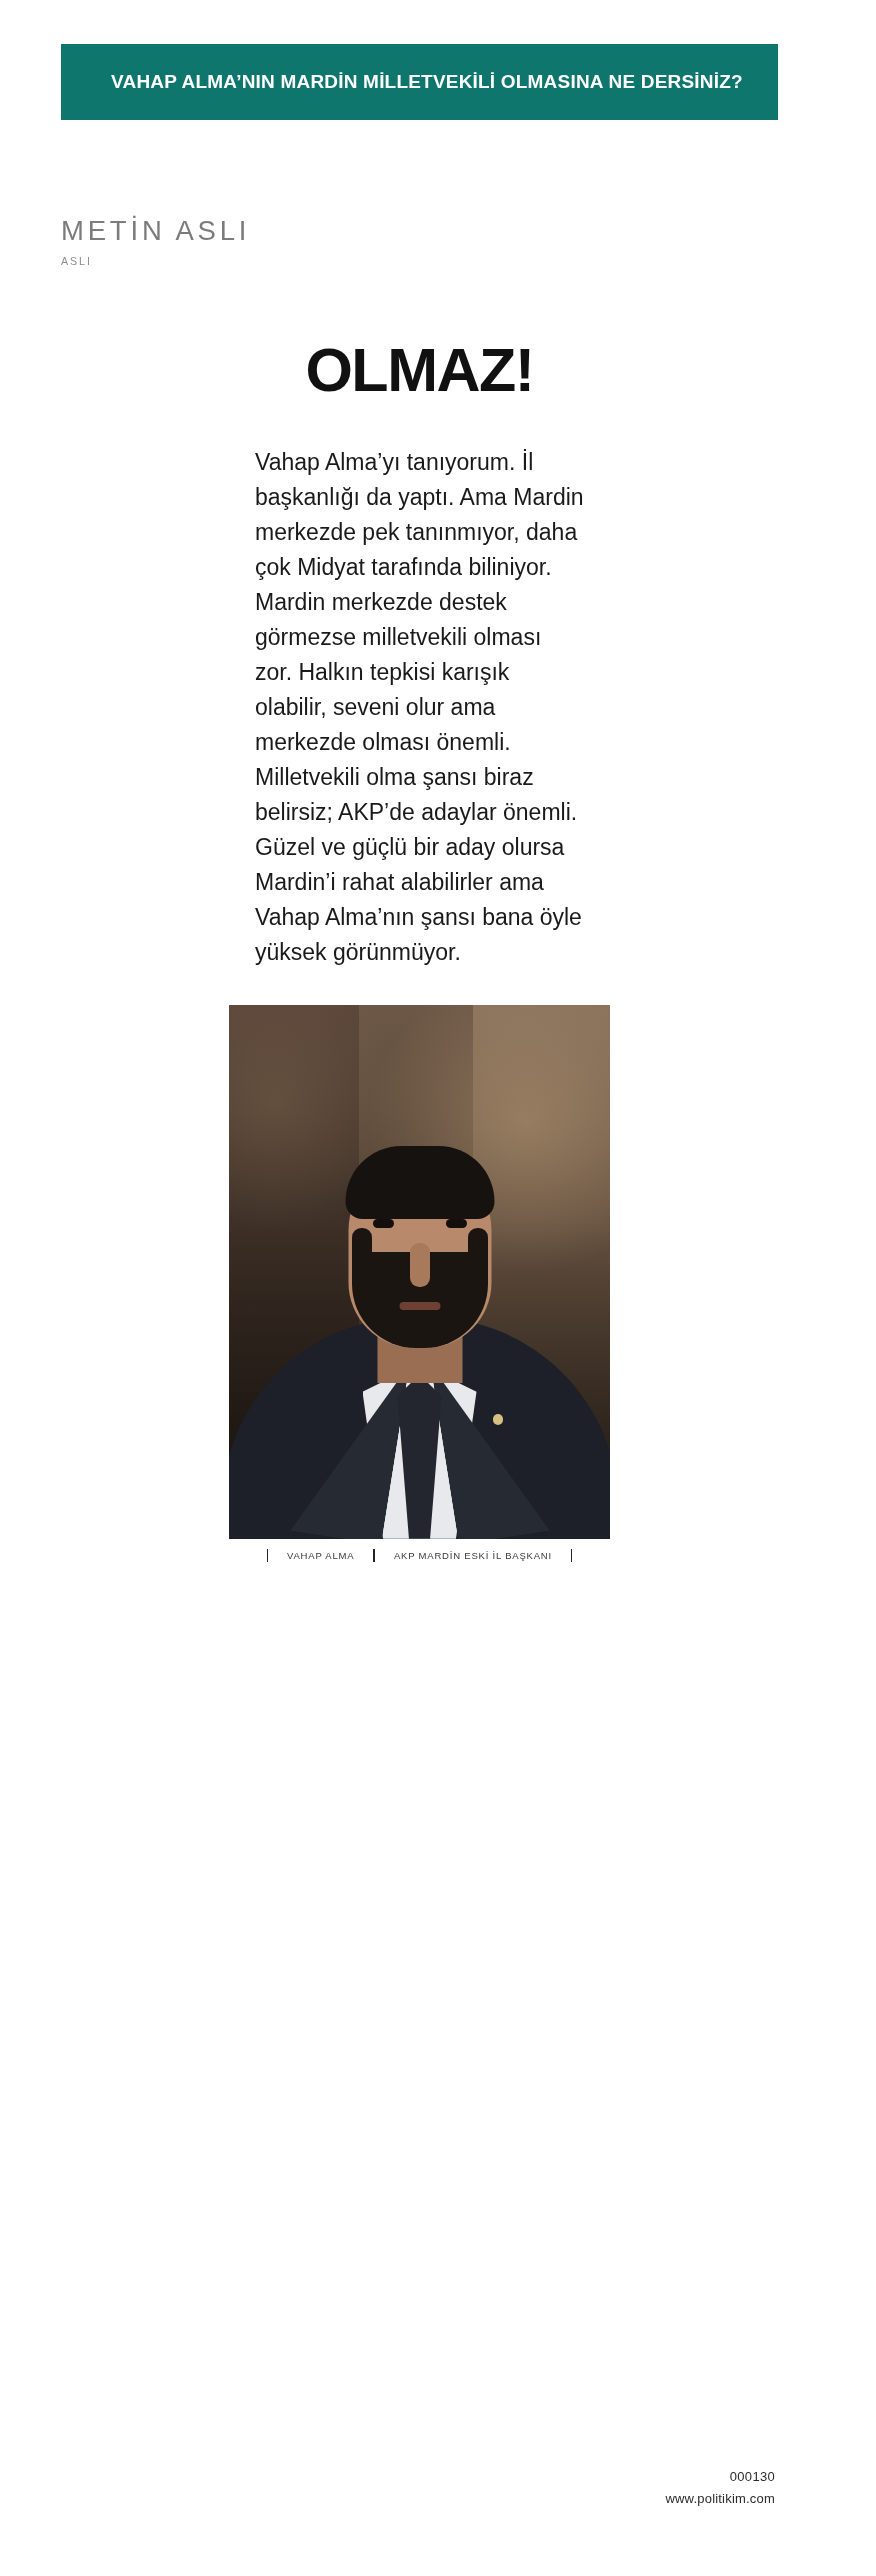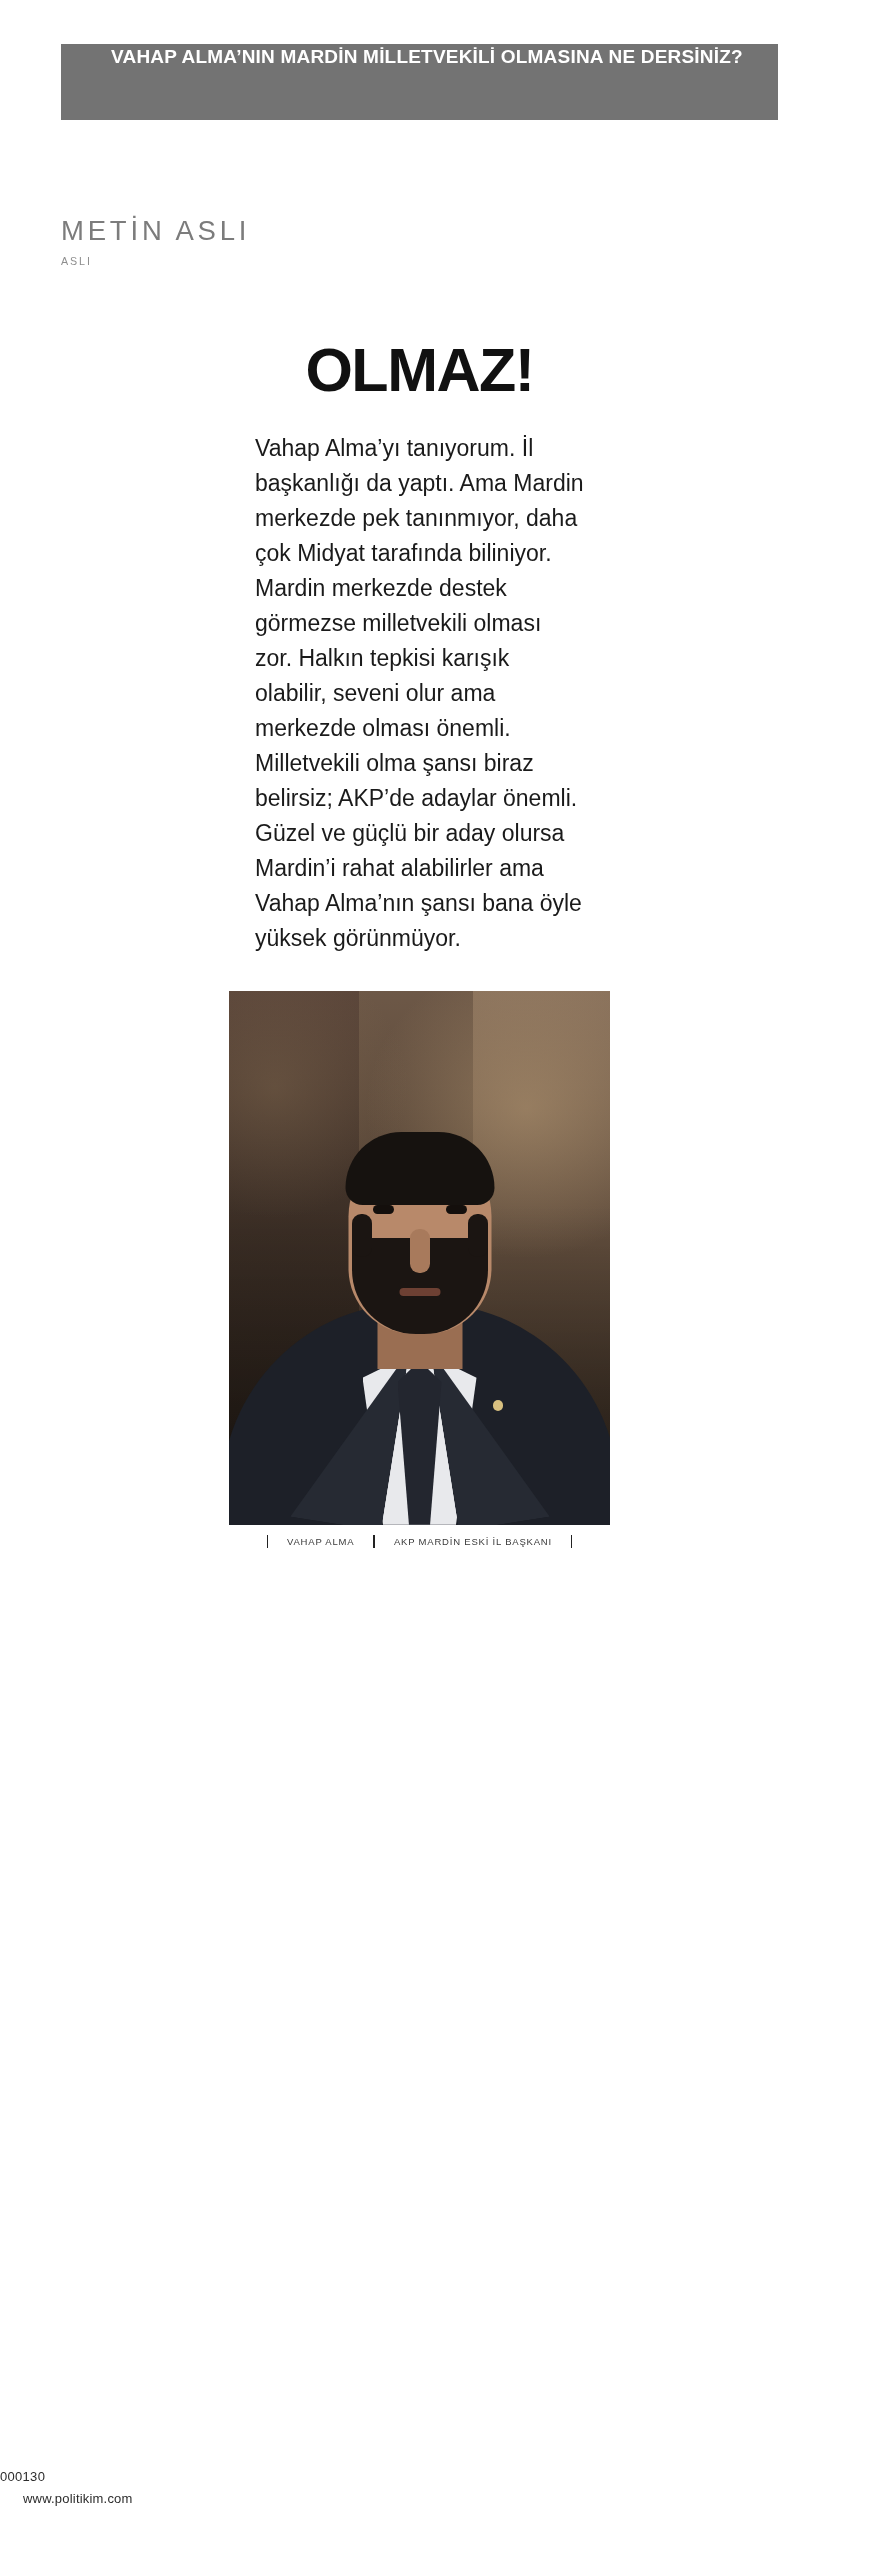--- a/index.html
+++ b/index.html
@@ -24,22 +24,23 @@
     background: #ffffff;
   }
 
   
   .banner {
     position: absolute;
     left: 61px;
     top: 44px;
     width: 717px;
     height: 76px;
-    background: #737373;
+    background: #0f766e;
     display: flex;
+    align-items: center;
   }
   .banner-text {
     color: #ffffff;
     font-size: 19px;
     font-weight: bold;
     line-height: 1.32;
     letter-spacing: 0.2px;
     padding-left: 50px;
     padding-right: 23px;
     text-transform: uppercase;
@@ -74,21 +75,21 @@
     margin-top: 73px;
     text-align: center;
     font-size: 61px;
     font-weight: bold;
     letter-spacing: -1.5px;
     color: #111111;
     line-height: 1;
   }
 
   .quote {
-    margin: 30px auto 0 auto;
+    margin: 44px auto 0 auto;
     width: 329px;
     font-size: 23px;
     line-height: 1.52;
     color: #1a1a1a;
     text-align: left;
   }
 
   
   .photo-wrap {
     margin: 35px auto 0 auto;
@@ -297,21 +298,21 @@
     height: 13px;
     background: #222222;
   }
 
   
   .footer {
     position: absolute;
     left: 0;
     bottom: 70px;
     width: 775px;
-    text-align: left;
+    text-align: right;
   }
   .footer-code {
     font-size: 13px;
     color: #2c2c2c;
     letter-spacing: 0.3px;
   }
   .footer-url {
     font-size: 13px;
     color: #2c2c2c;
     margin-top: 6.9px;

